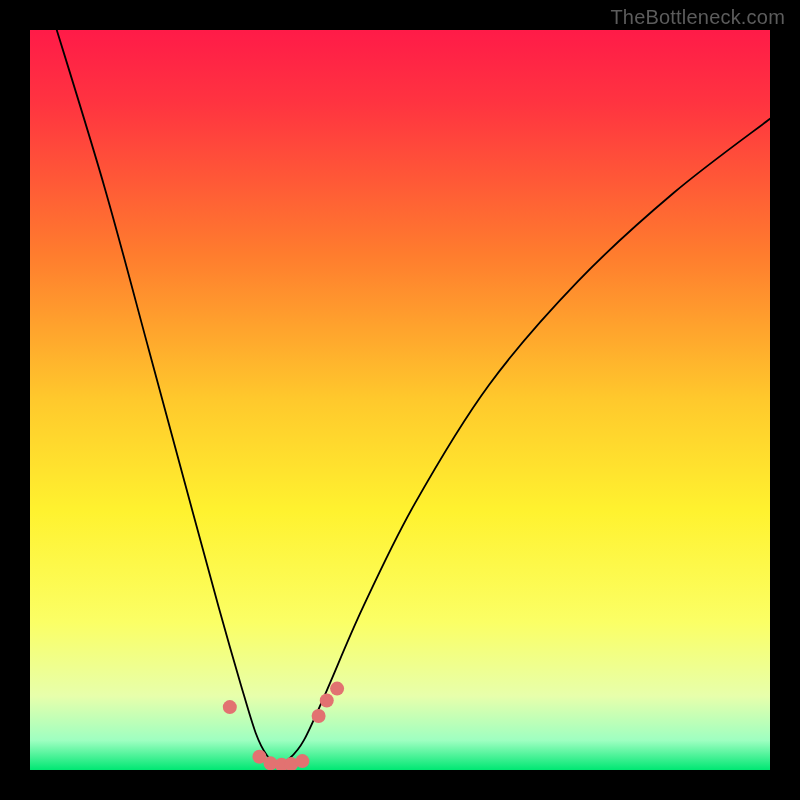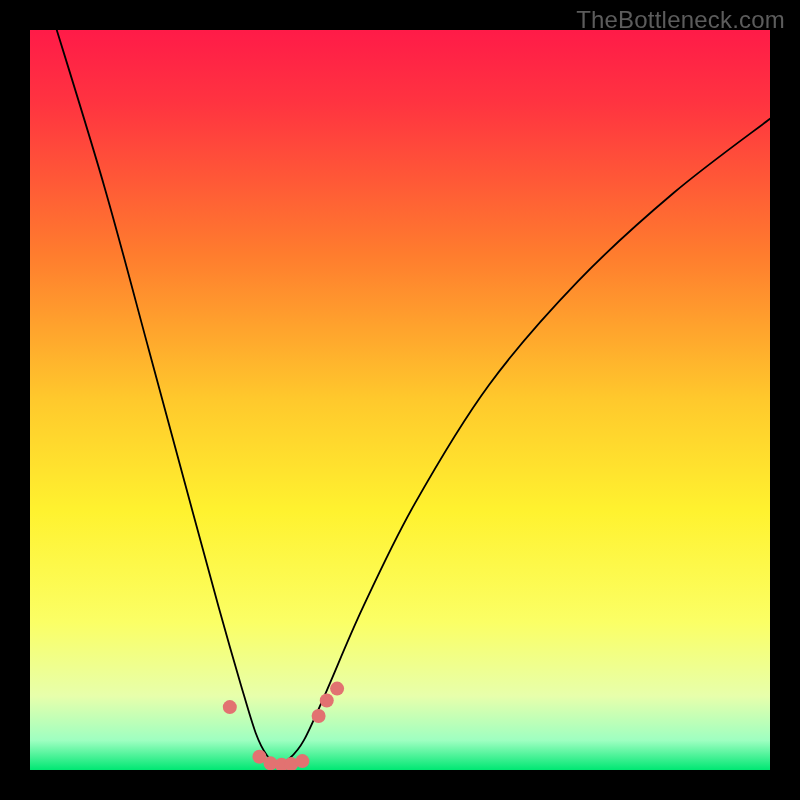--- a/index.html
+++ b/index.html
@@ -14,21 +14,21 @@
     position: relative;
     width: 800px;
     height: 800px;
     background: #000;
   }
   .watermark {
     position: absolute;
     top: 6px;
     right: 15px;
     color: #5c5c5c;
-    font-size: 24px;
+    font-size: 20px;
     font-weight: 500;
     z-index: 5;
     letter-spacing: 0.2px;
   }
   .plot-svg {
     position: absolute;
     left: 0; top: 0;
     width: 800px;
     height: 800px;
   }

